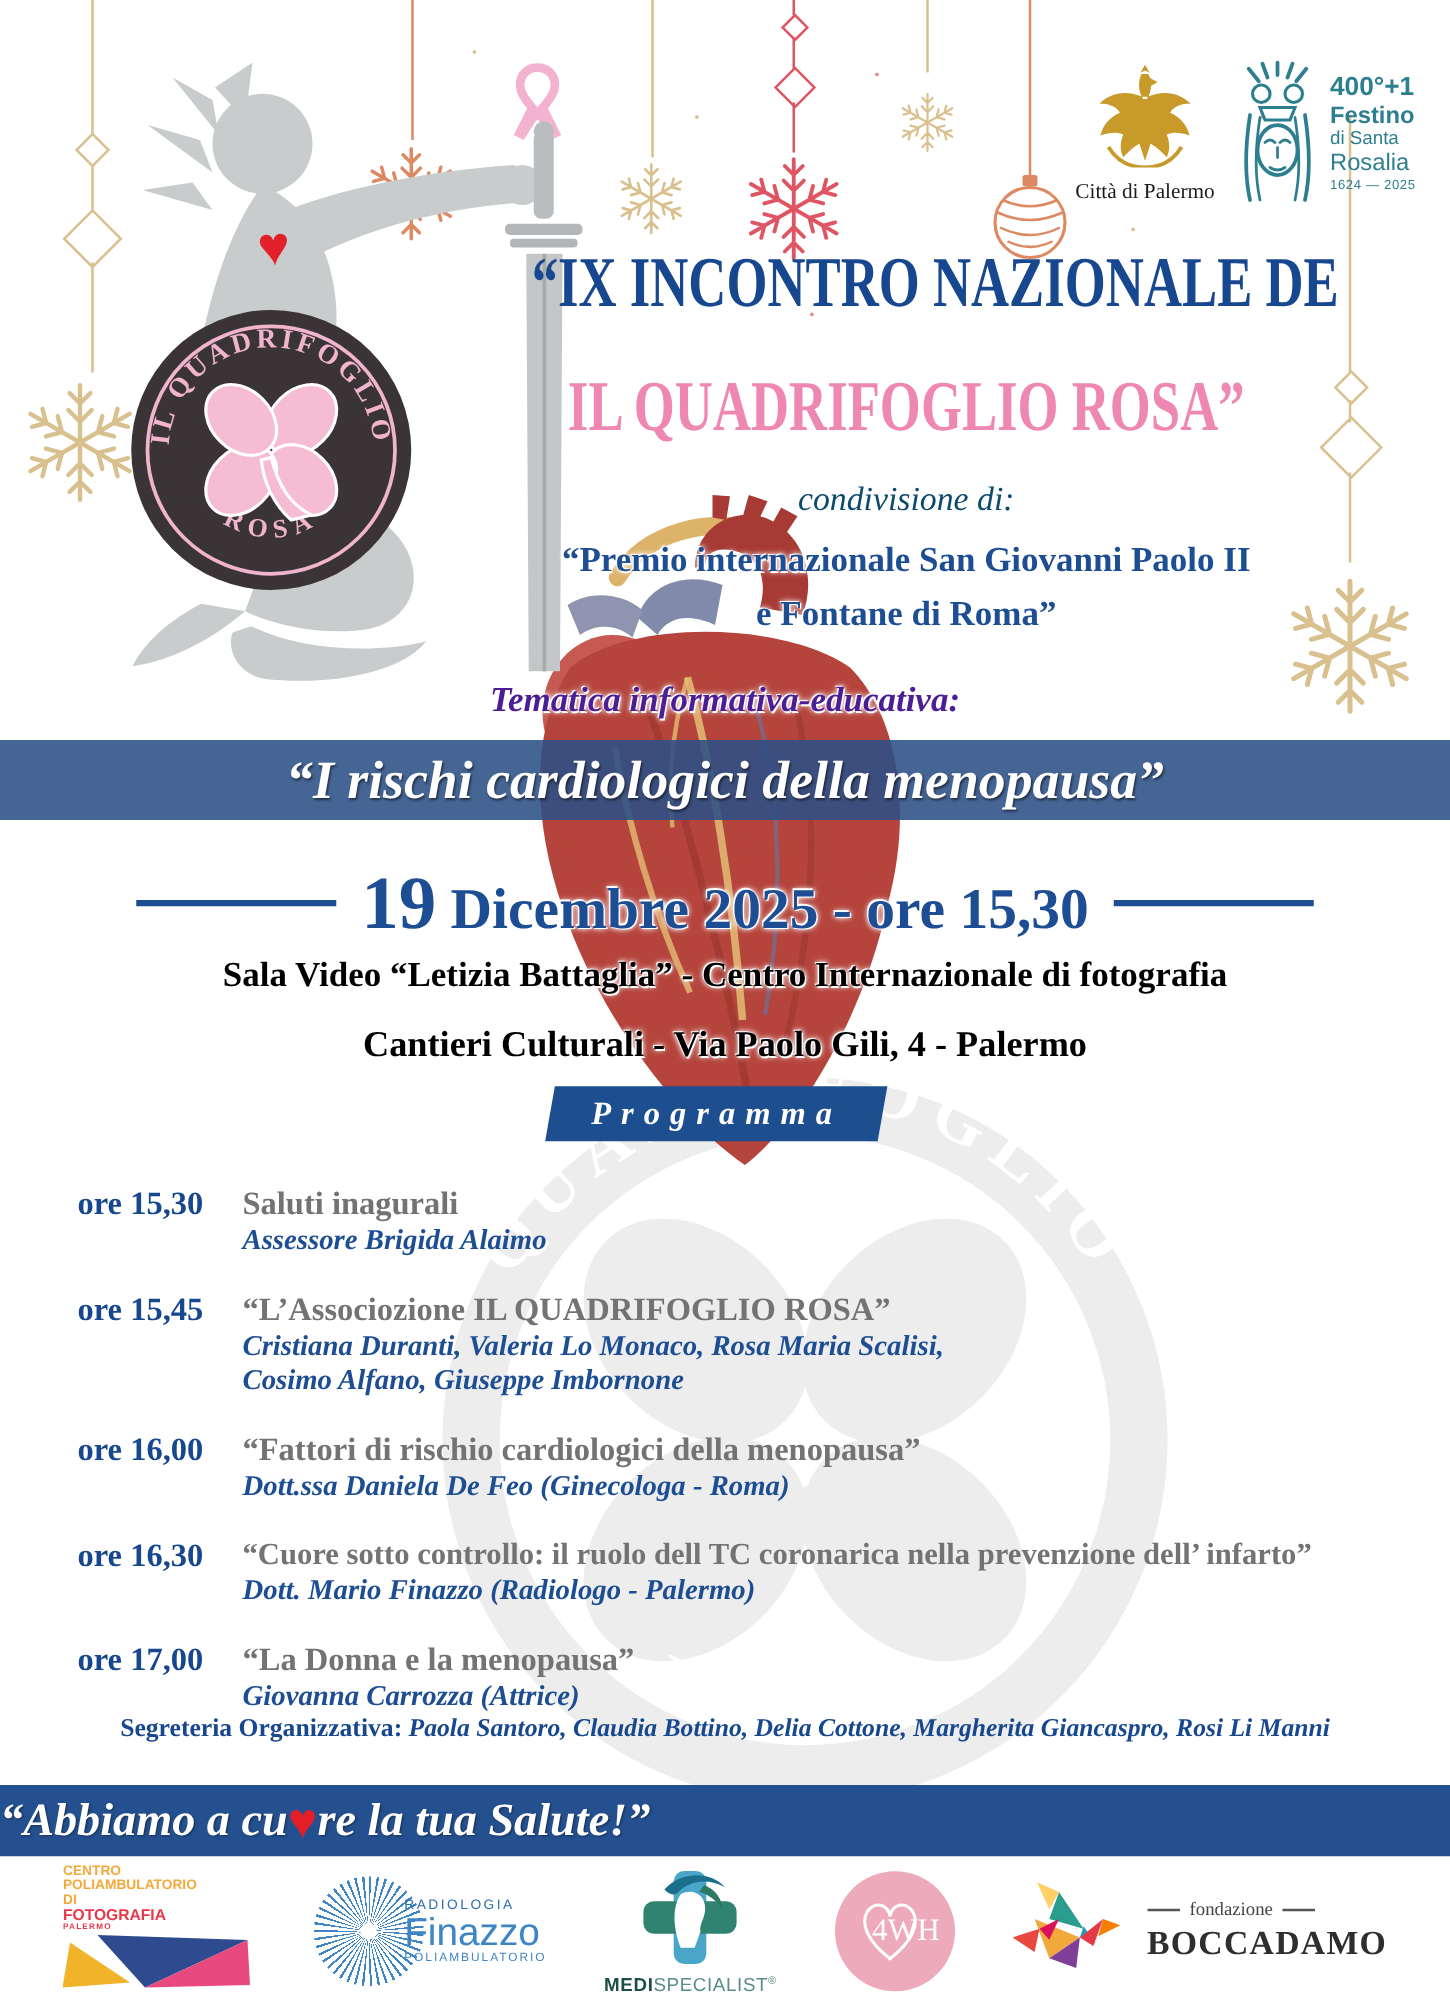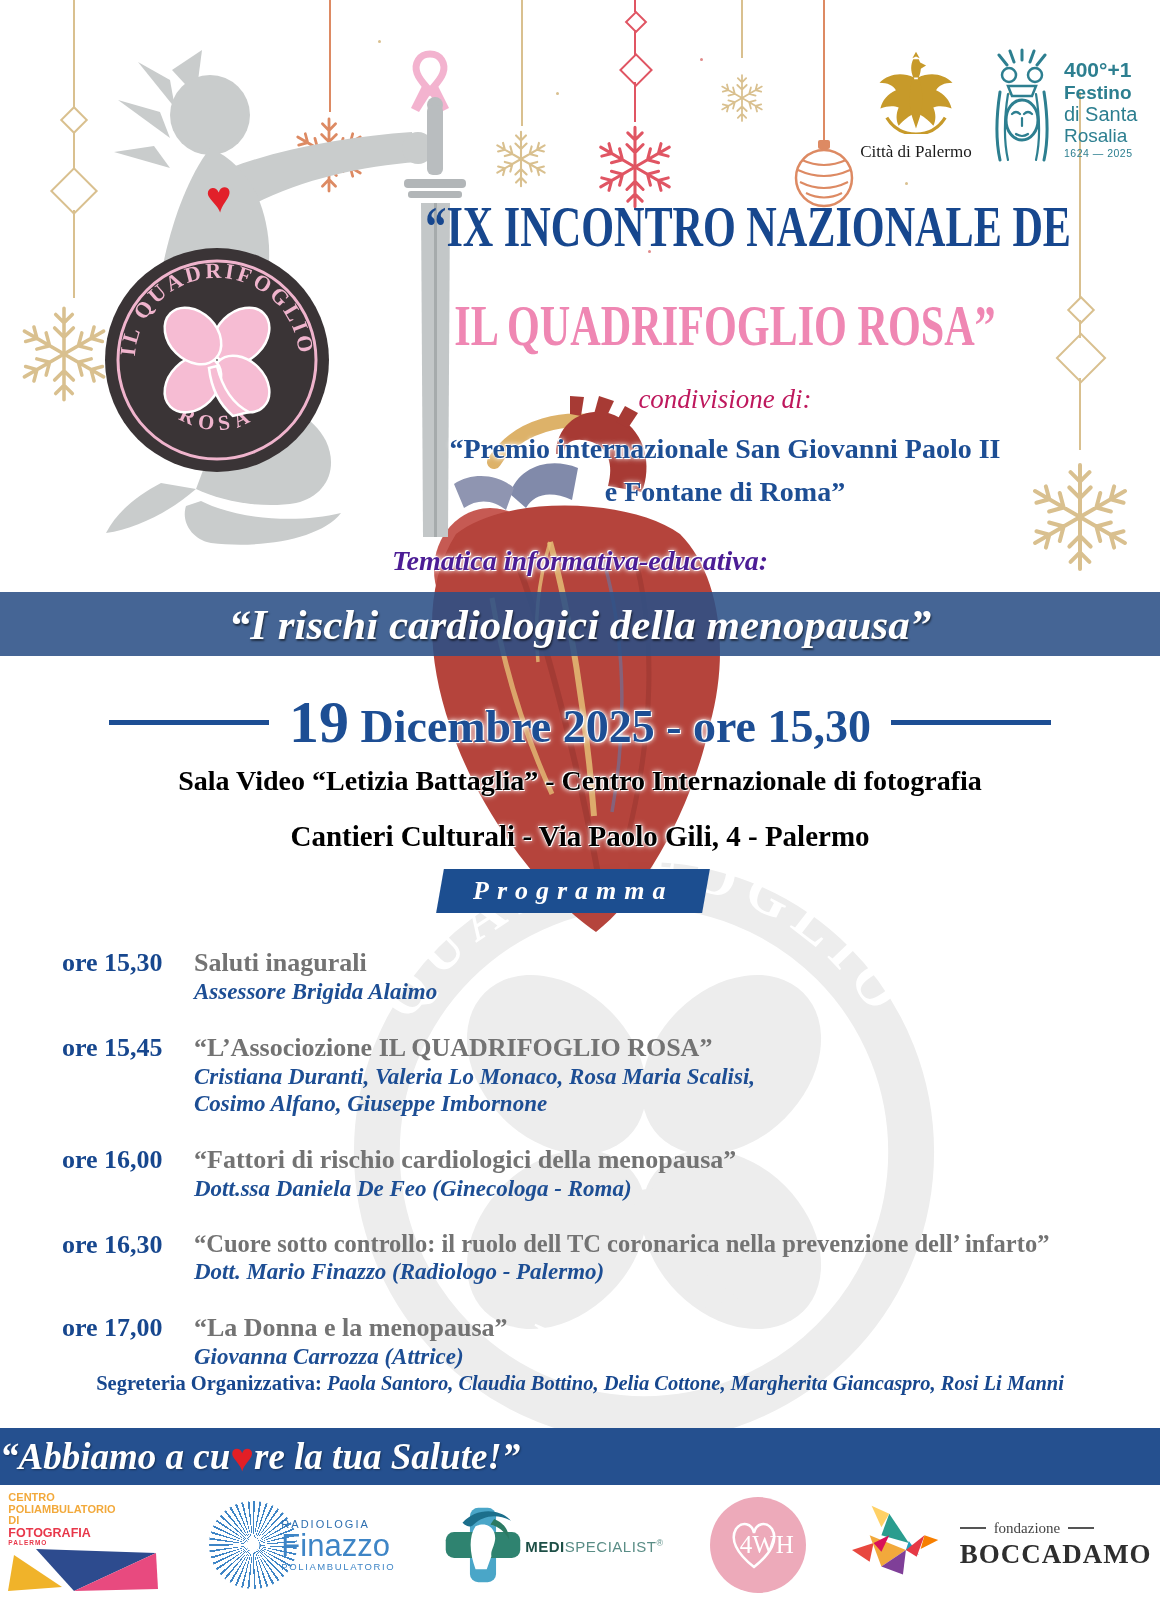--- a/index.html
+++ b/index.html
@@ -14,21 +14,21 @@
   .hang.redln{background:#e05563;}
   .dia{position:absolute;border:2px solid #d9c08f;transform:rotate(45deg);}
   .dia.redd{border-color:#e05563;}
   .dot{position:absolute;width:3px;height:3px;border-radius:50%;background:#d9c08f;}
   .dot.rd{background:#e08a8a;}
 
   
   .title-wrap{position:absolute;left:320px;top:198px;width:810px;text-align:center;z-index:4;}
   .title-l1{font-size:57px;font-weight:bold;color:#17478e;line-height:1.0;transform:scaleX(.74);transform-origin:center;white-space:nowrap;}
   .title-l2{font-size:57px;font-weight:bold;color:#ef87b3;line-height:1.0;margin-top:42px;transform:scaleX(.74);transform-origin:center;white-space:nowrap;}
-  .condiv{font-size:27px;font-style:italic;color:#be185d;margin-top:30px;}
+  .condiv{font-size:27px;font-style:italic;color:#0c4a6e;margin-top:30px;}
   .premio{font-size:28px;font-weight:bold;color:#1d4e94;margin-top:12px;line-height:1.55;}
 
   .tematica{position:absolute;left:0;top:545px;width:100%;text-align:center;font-size:28px;
             font-weight:bold;font-style:italic;color:#4c1d95;z-index:4;}
 
   .theme-banner{position:absolute;left:0;top:592px;width:100%;height:64px;background:rgba(43,80,134,.88);
             z-index:5;display:flex;align-items:center;justify-content:center;}
   .theme-banner span{color:#fff;font-size:43px;font-weight:bold;font-style:italic;
             text-shadow:1px 2px 2px rgba(0,0,0,.55);}
 
@@ -73,21 +73,21 @@
   .finazzo{display:flex;align-items:center;}
   .starburst{width:88px;height:88px;border-radius:50%;
      background:radial-gradient(circle,#ffffff 0 6px,rgba(255,255,255,0) 7px),
      repeating-conic-gradient(#3e85c6 0deg 2.6deg,rgba(255,255,255,0) 2.6deg 8.4deg);}
   .fin-text{margin-left:-16px;font-family:"Liberation Sans",sans-serif;color:#3e85c6;}
   .fin-text .a{font-size:11px;letter-spacing:2px;color:#2d6fb0;}
   .fin-text .b{font-size:31px;line-height:1.0;}
   .fin-text .c{font-size:9.5px;letter-spacing:1.6px;}
 
   
-  .medi{display:flex;flex-direction:row;align-items:center;}
+  .medi{display:flex;flex-direction:column;align-items:center;}
   .medi-text{font-family:"Liberation Sans",sans-serif;font-size:15px;letter-spacing:.5px;margin-top:4px;color:#5a8d86;}
   .medi-text b{color:#1d4f46;}
   .medi-text sup{font-size:9px;}
 
   
   .fourwh{width:96px;height:96px;border-radius:50%;background:#edaaba;position:relative;flex:none;}
   .fourwh .lbl{position:absolute;left:30px;top:34px;color:#fff;font-size:25px;font-family:"Liberation Serif",serif;}
 
   
   .bocca{display:flex;align-items:center;gap:10px;}
@@ -96,21 +96,21 @@
   .fond-row .dash{width:26px;height:1.5px;background:#555;}
   .bocca-name{font-size:27px;font-weight:bold;letter-spacing:1px;margin-top:2px;}
 
   
   .palermo{position:absolute;left:856px;top:50px;width:120px;text-align:center;z-index:4;}
   .palermo .lbl{font-size:17px;color:#1a1a1a;margin-top:4px;}
   .festino{position:absolute;left:986px;top:46px;display:flex;gap:6px;z-index:4;color:#2d7f90;}
   .fes-text{font-family:"Liberation Sans",sans-serif;line-height:1.12;margin-top:12px;}
   .fes-text .f1{font-weight:bold;font-size:21px;}
   .fes-text .f2{font-size:19px;font-weight:bold;}
-  .fes-text .f3{font-size:20px;}
+  .fes-text .f3{font-size:15px;}
   .fes-text .f4{font-size:19px;}
   .fes-text .f5{font-size:10.5px;letter-spacing:.5px;margin-top:2px;}
 
   .chest-heart{position:absolute;left:206px;top:172px;font-size:44px;color:#e2202a;z-index:3;transform:rotate(-4deg);}
 </style>
 </head>
 <body>
 
 <div class="poster">
 

